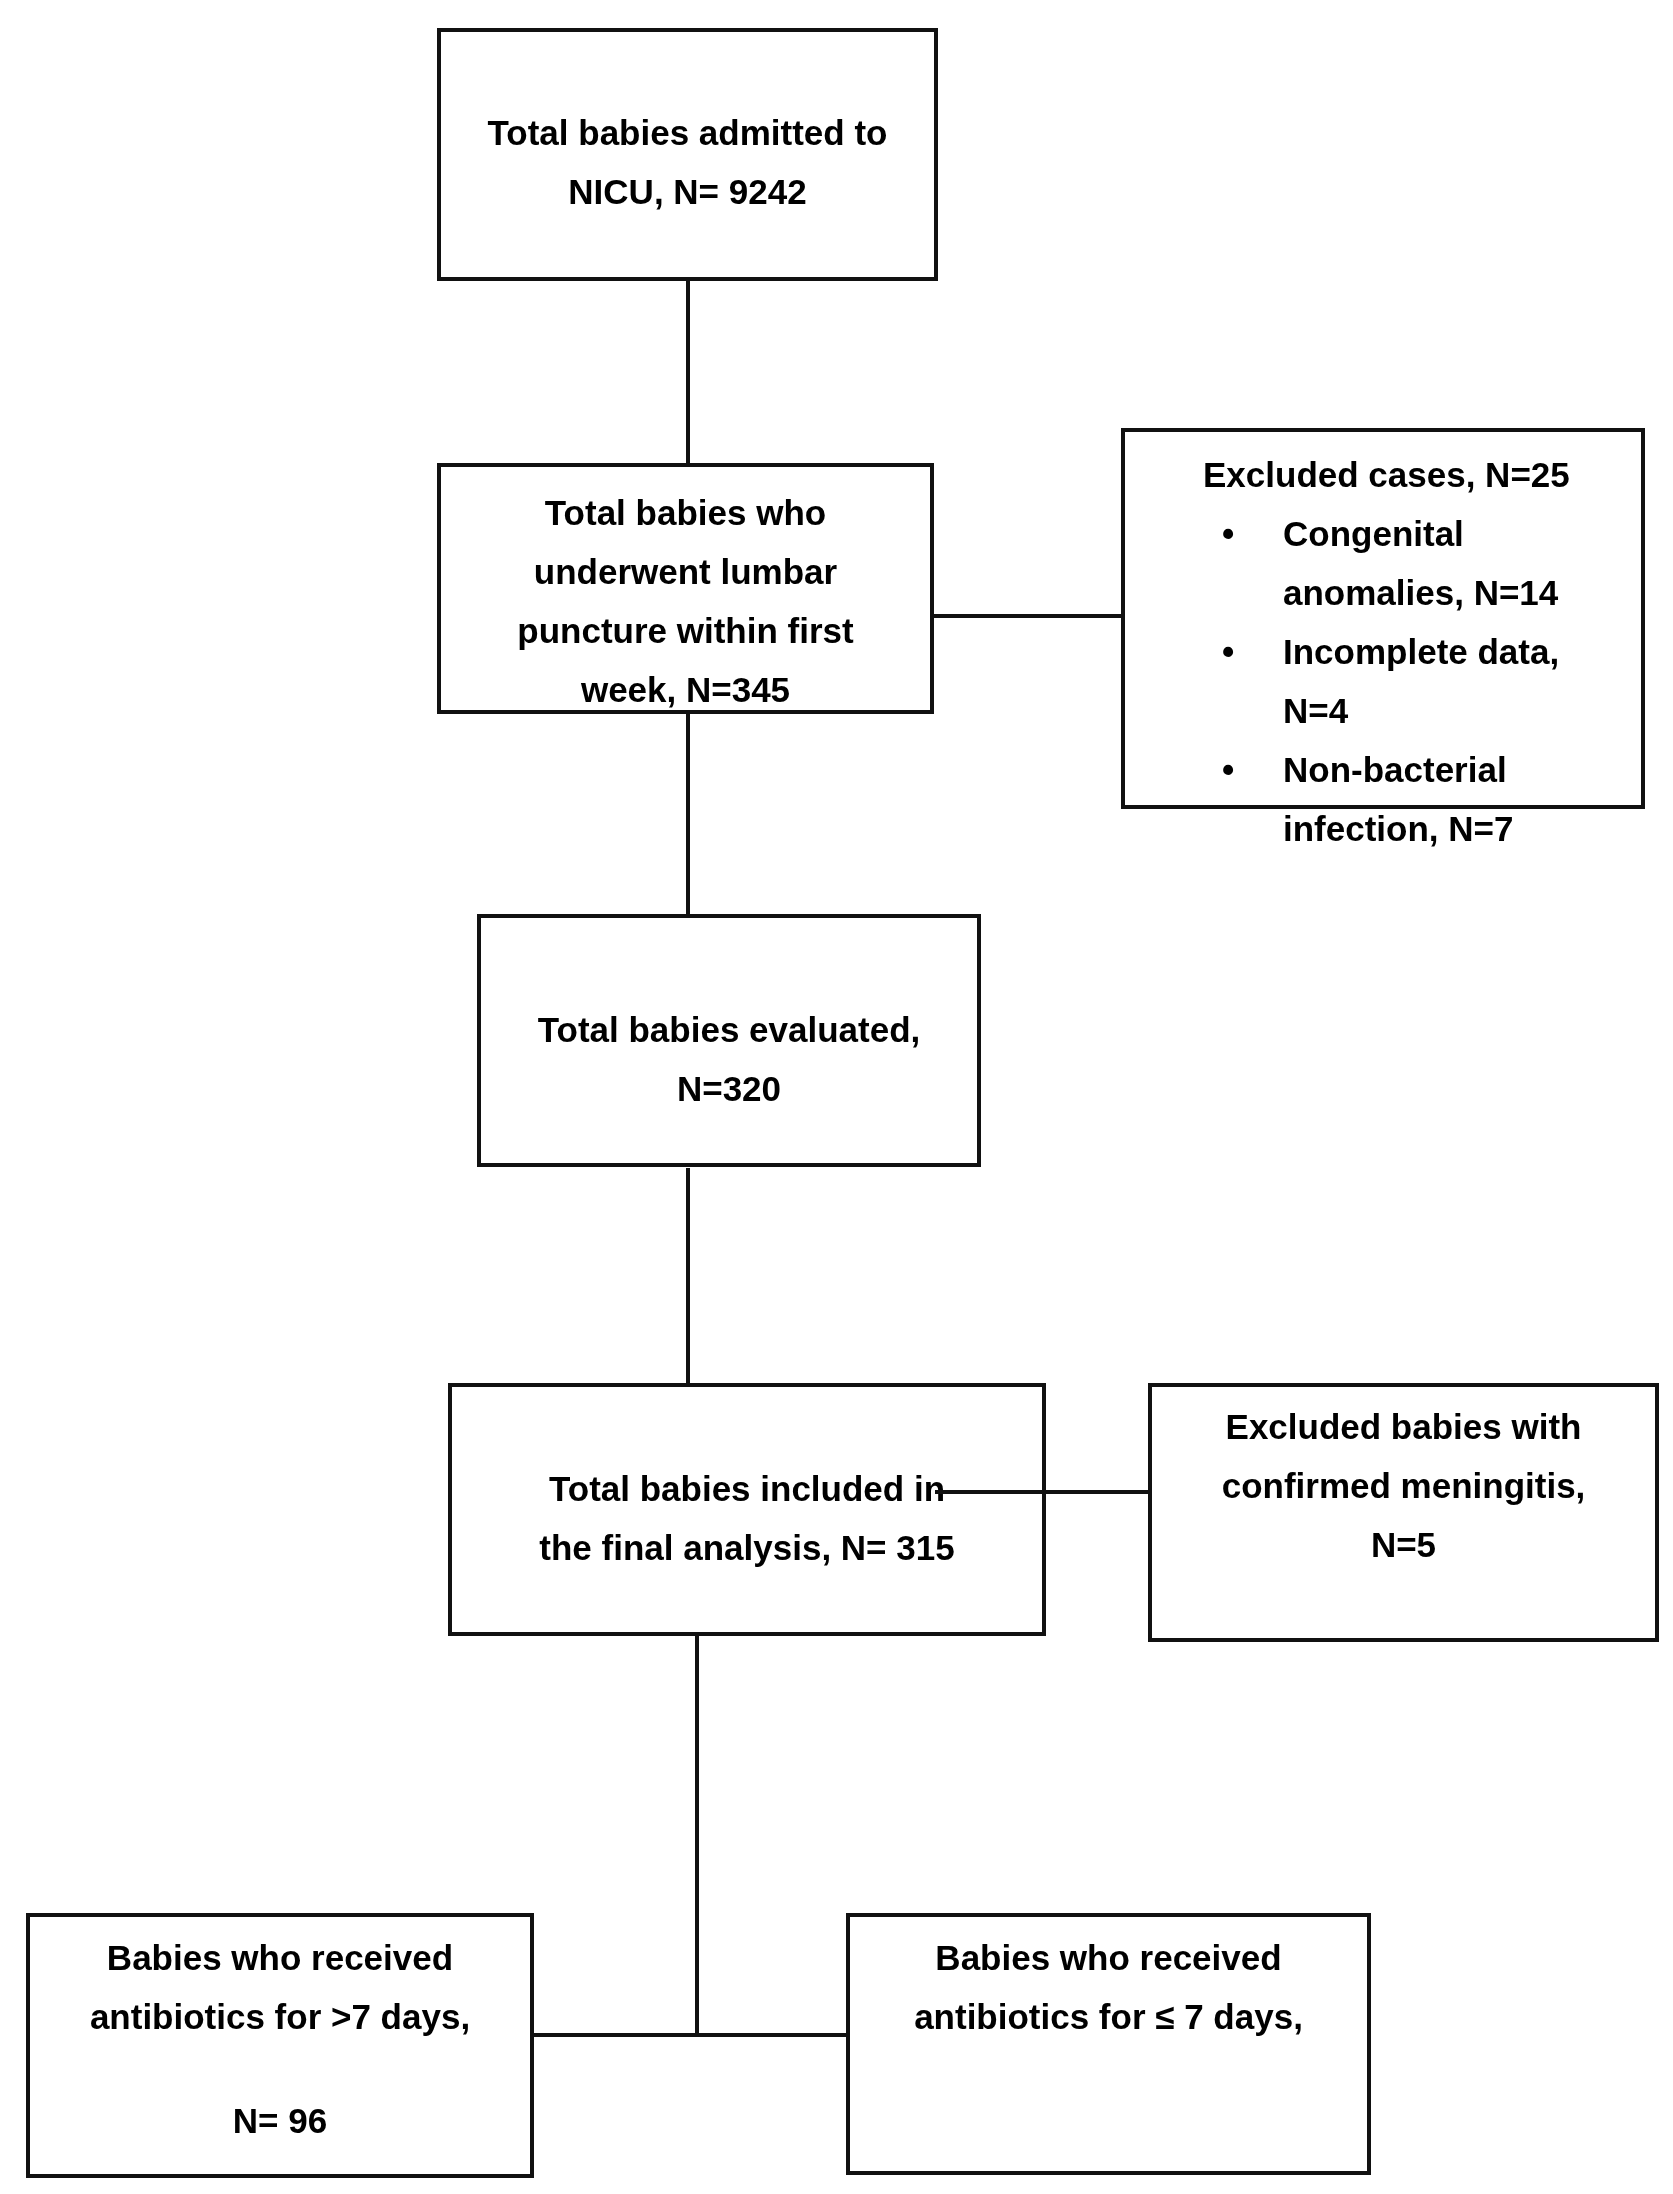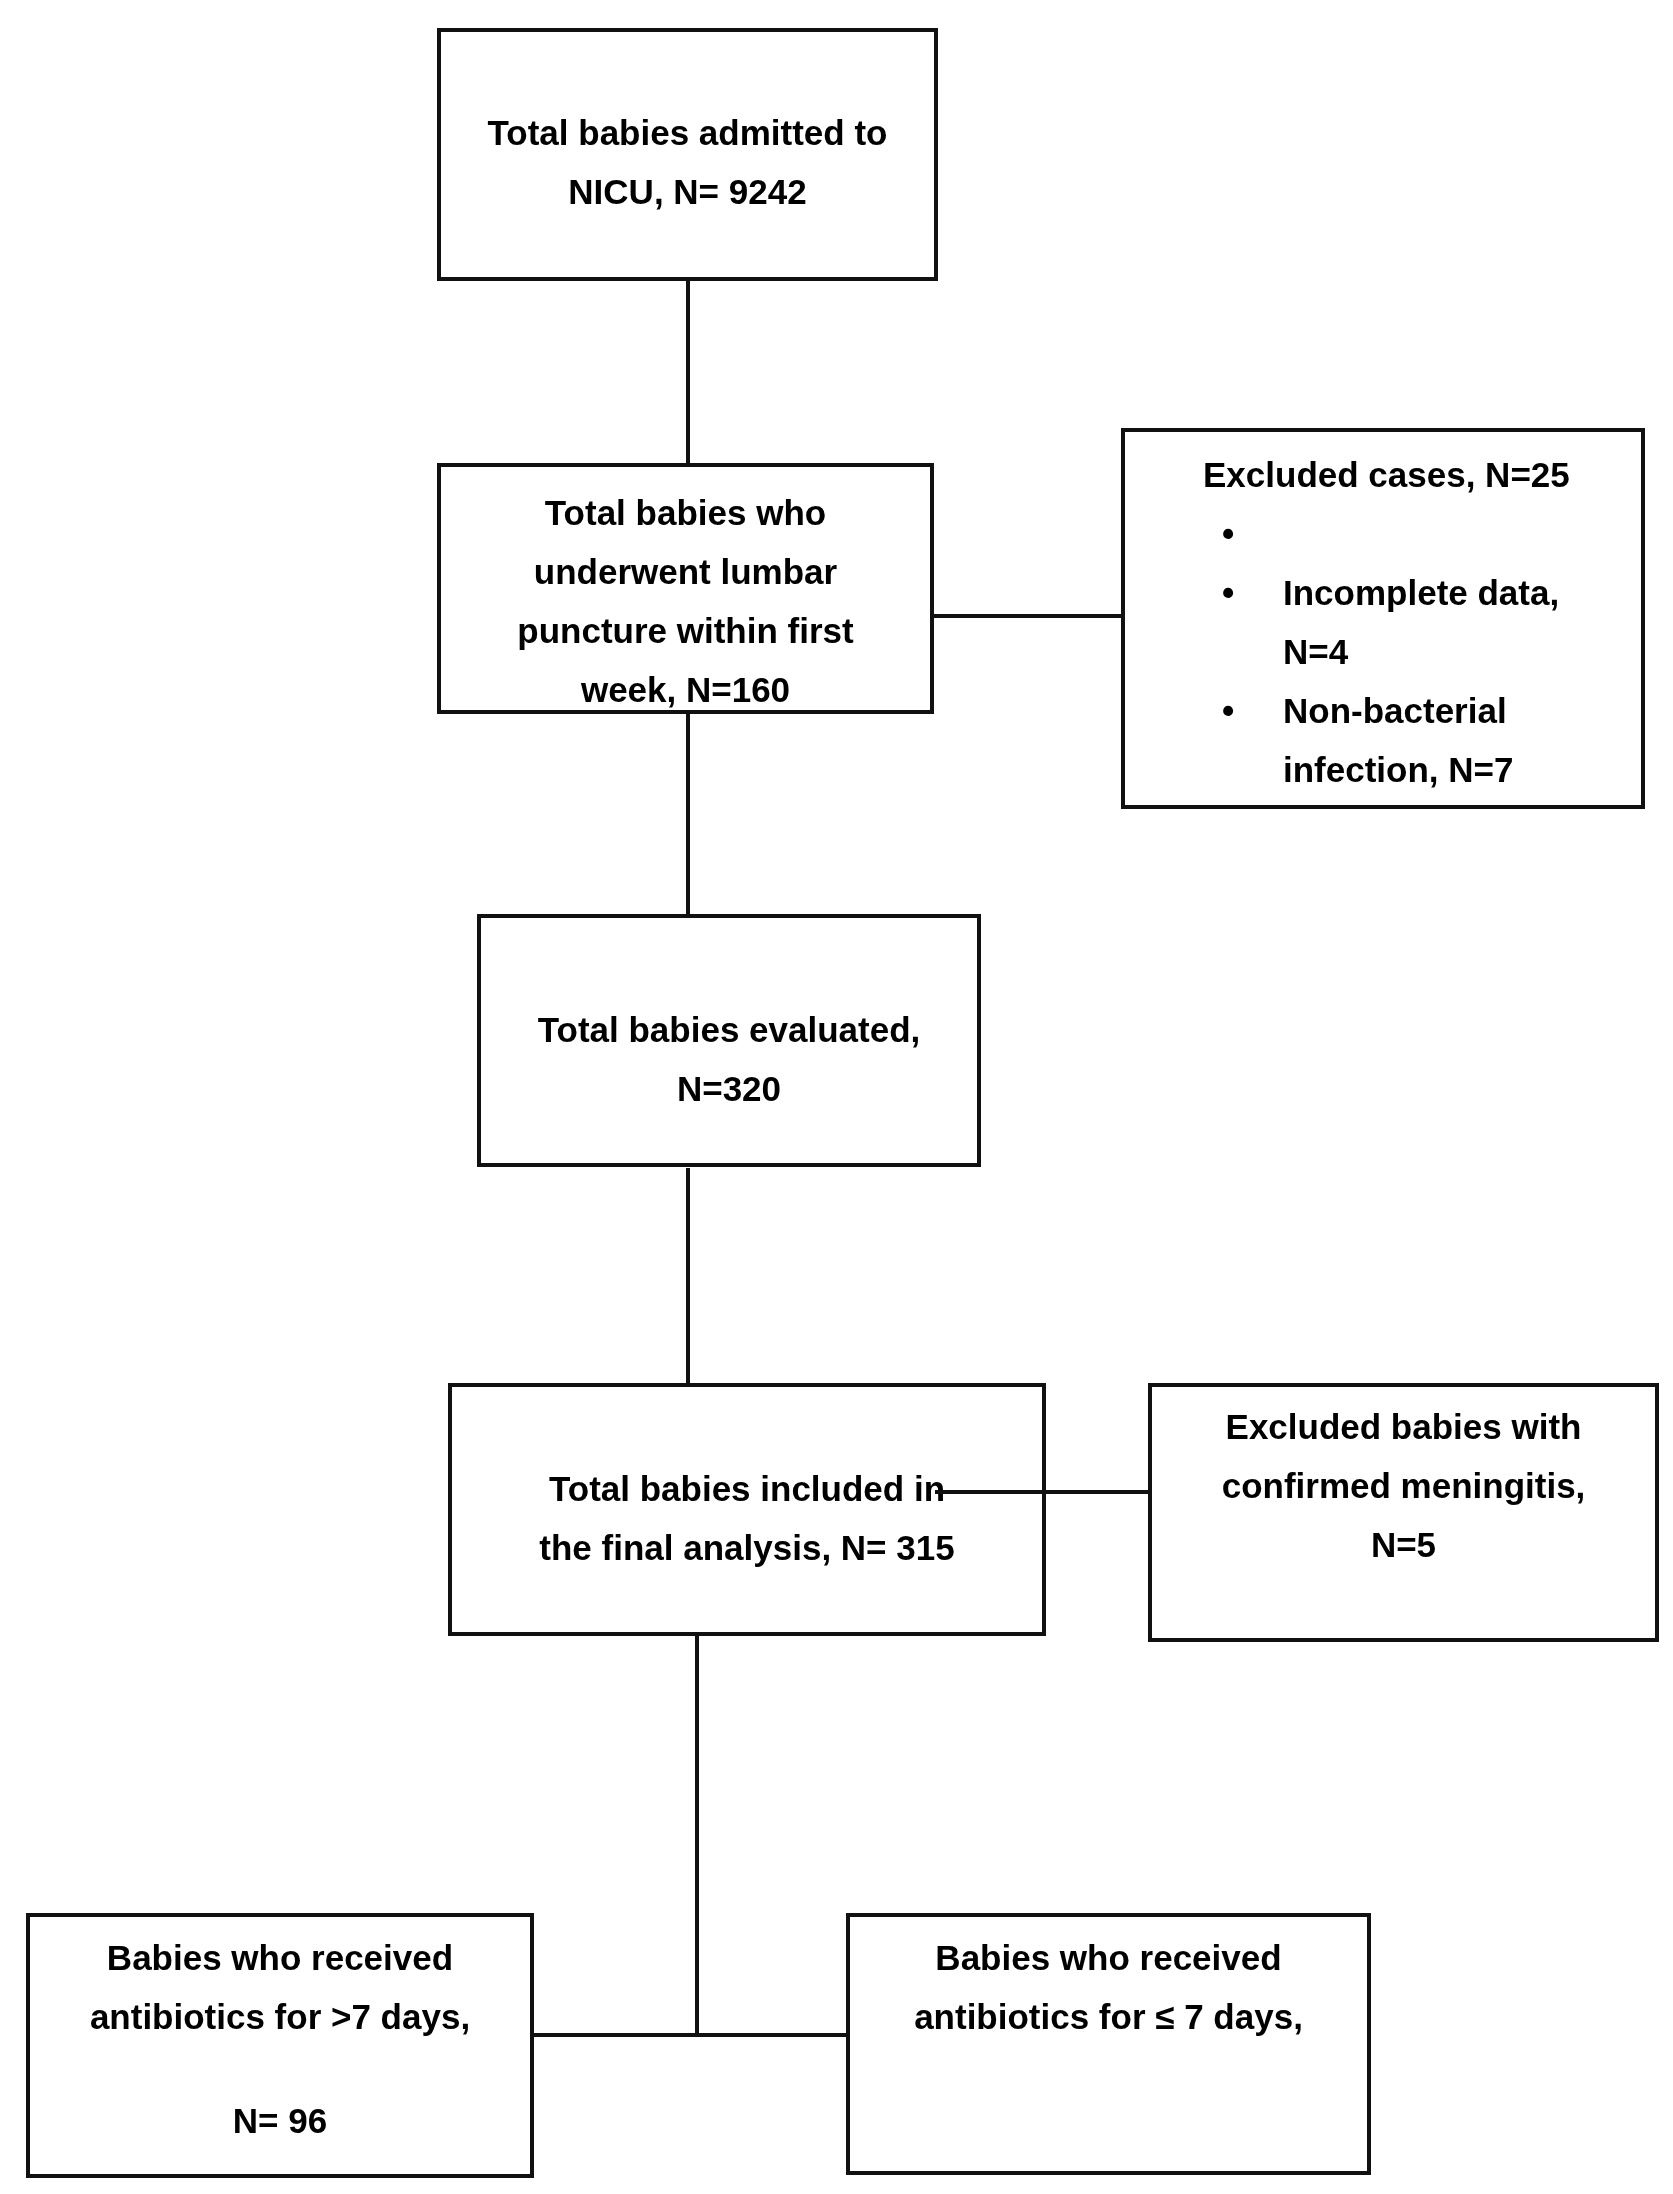--- a/index.html
+++ b/index.html
@@ -65,29 +65,33 @@
       <div class="line">Total babies admitted to</div>
       <div class="line">NICU, N= 9242</div>
     </div>
   </div>
 
   <div class="flow-box" style="left:437px; top:463px; width:497px; height:251px;">
     <div class="box-content" style="padding-top:16px;">
       <div class="line">Total babies who</div>
       <div class="line">underwent lumbar</div>
       <div class="line">puncture within first</div>
-      <div class="line">week, N=160</div>
+      <div class="line">week, N=345</div>
     </div>
   </div>
 
   <div class="flow-box" style="left:1121px; top:428px; width:524px; height:381px;padding-left:28px;">
     <div class="box-content" style="padding-top:13px;">
       <div class="excl-title">Excluded cases, N=25</div>
       <div class="bullet-row">
         <div class="bullet-marker">•</div>
+        <div class="bullet-lines">
+          <div class="line">Congenital</div>
+          <div class="line">anomalies, N=14</div>
+        </div>
       </div>
       <div class="bullet-row">
         <div class="bullet-marker">•</div>
         <div class="bullet-lines">
           <div class="line">Incomplete data,</div>
           <div class="line">N=4</div>
         </div>
       </div>
       <div class="bullet-row">
         <div class="bullet-marker">•</div>

